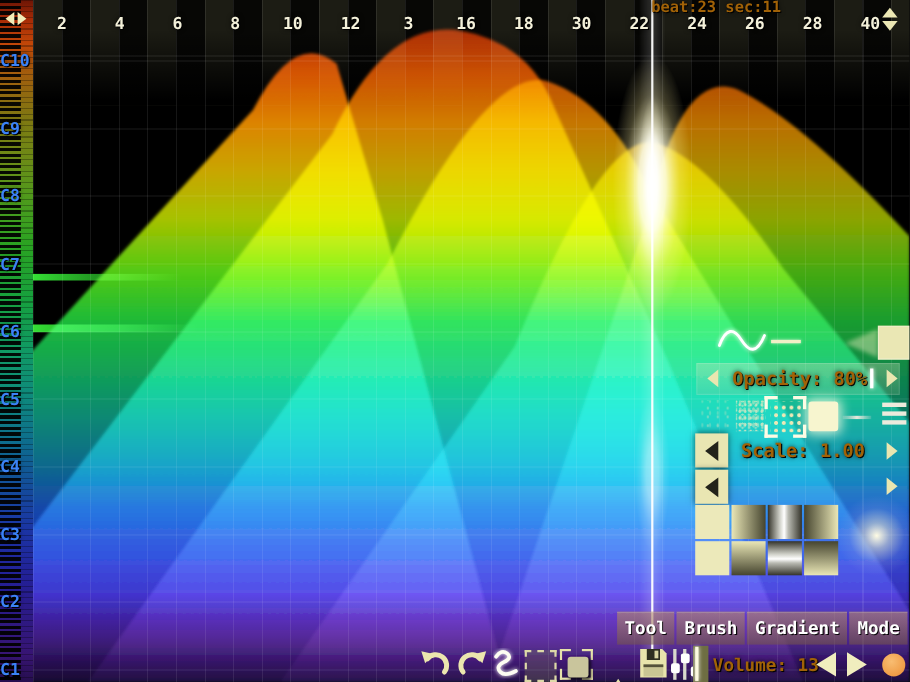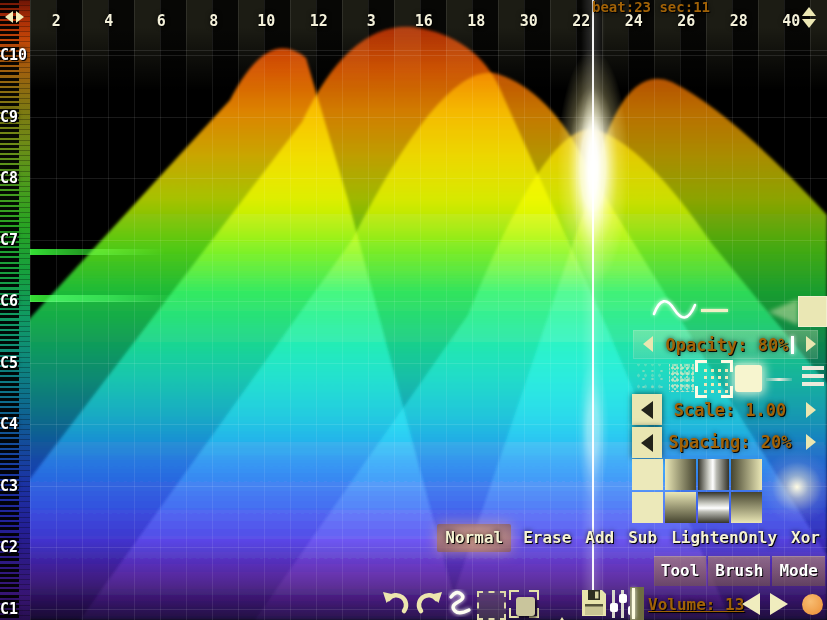--- a/index.html
+++ b/index.html
@@ -13,21 +13,21 @@
       #8f6a10 14%,#7d7a12 18%,#6e8a16 23%,#4f9a1c 29%,#2aa322 36%,#16a03e 44%,
       #109a62 51%,#0e8a7c 58%,#0d6c8e 65%,#14499c 72%,#1b33a4 78%,#231f96 85%,
       #2e1982 91%,#371473 96%,#260e4e 100%);}
   #keyboard::before{content:"";position:absolute;left:0;top:0;width:19px;height:100%;
     background:repeating-linear-gradient(180deg,rgba(0,0,0,.93) 0 3.1px,rgba(0,0,0,0) 3.1px 5.17px);}
   #keyboard::after{content:"";position:absolute;right:0;top:0;width:11px;height:100%;
     background:repeating-linear-gradient(180deg,rgba(0,0,0,.28) 0 1px,rgba(0,0,0,0) 1px 5.17px);}
   #octave-labels{position:absolute;left:0;top:43px;width:30px;height:578px;display:flex;
     flex-direction:column;justify-content:space-between;z-index:6;}
   .octave-label{height:24px;line-height:24px;font-size:15px;text-align:right;padding-right:17px;
-    color:#ffffff;}
+    color:#3b82f6;}
   #kb-toggle{position:absolute;left:5px;top:11px;width:24px;height:12px;z-index:7;display:flex;gap:3px;align-items:center;}
   .tri{width:0;height:0;display:inline-block;}
 
   
   #beat-bands{position:absolute;left:30px;top:0;width:797px;height:96px;
     background:linear-gradient(to bottom,rgba(0,0,0,0) 28%,#000 94%),
                repeating-linear-gradient(to right,#1c1c14 0 26px,#070705 26px 52px);}
   #art{position:absolute;left:30px;top:0;width:797px;height:620px;}
   #grid{position:absolute;left:30px;top:0;width:797px;height:620px;pointer-events:none;
     background-image:
@@ -267,45 +267,37 @@
 
   <div class="abs sq-btn" style="left:632px;top:394px;">
     <span class="tri" style="border-top:9px solid transparent;border-bottom:9px solid transparent;border-right:12px solid #23231a;"></span>
   </div>
   <div class="abs txt rowlabel" style="left:660px;top:400px;width:140px;text-align:center;">Scale: 1.00</div>
   <span class="abs tri" style="left:806px;top:402px;border-top:8px solid transparent;border-bottom:8px solid transparent;border-left:10px solid #eae6b0;"></span>
 
   <div class="abs sq-btn" style="left:632px;top:427px;">
     <span class="tri" style="border-top:9px solid transparent;border-bottom:9px solid transparent;border-right:12px solid #23231a;"></span>
   </div>
-  <div class="abs txt rowlabel" style="left:655px;top:432px;width:150px;text-align:center;">Spacing: 20%</div>
   <span class="abs tri" style="left:806px;top:434px;border-top:8px solid transparent;border-bottom:8px solid transparent;border-left:10px solid #eae6b0;"></span>
 
   <div class="gsw g-solid" style="left:632px;top:459px;"></div>
   <div class="gsw g-h-ld" style="left:665px;top:459px;"></div>
   <div class="gsw g-h-cb" style="left:698px;top:459px;"></div>
   <div class="gsw g-h-dl" style="left:731px;top:459px;"></div>
   <div class="gsw g-solid" style="left:632px;top:492px;"></div>
   <div class="gsw g-v-ld" style="left:665px;top:492px;"></div>
   <div class="gsw g-v-cb" style="left:698px;top:492px;"></div>
   <div class="gsw g-v-dl" style="left:731px;top:492px;"></div>
   <div class="gsw g-radial" style="left:760px;top:450px;"></div>
 
-  <div id="blend-row">
-    <span class="blend-item selected txt">Normal</span>
-    <span class="blend-item txt">Erase</span>
-    <span class="blend-item txt">Add</span>
-    <span class="blend-item txt">Sub</span>
-    <span class="blend-item txt">LightenOnly</span>
-    <span class="blend-item txt">Xor</span>
-  </div>
 
   <div id="tab-row">
     <span class="tab-btn">Tool</span>
     <span class="tab-btn">Brush</span>
+    <span class="tab-btn">Gradient</span>
     <span class="tab-btn">Mode</span>
   </div>
 
   <svg class="abs bbar" style="left:382px;top:590px;" width="27" height="26" viewBox="0 0 27 26">
     <path d="M22 21 A 9.5 9.5 0 1 0 6.5 9" fill="none" stroke="#ece6ae" stroke-width="4.5" stroke-linecap="round"></path>
     <path d="M1 2 L12 4.5 L4.5 13 Z" fill="#ece6ae"></path>
   </svg>
   <svg class="abs bbar" style="left:416px;top:590px;transform:scaleX(-1);" width="27" height="26" viewBox="0 0 27 26">
     <path d="M22 21 A 9.5 9.5 0 1 0 6.5 9" fill="none" stroke="#ece6ae" stroke-width="4.5" stroke-linecap="round"></path>
     <path d="M1 2 L12 4.5 L4.5 13 Z" fill="#ece6ae"></path>
@@ -339,18 +331,18 @@
     <span class="fader">
         <b style="top:4px;"></b>
       </span>
     <span class="fader">
         <b style="top:16px;"></b>
       </span>
   </div>
   <div class="abs bbar olivebox" style="left:630px;top:587px;">
       <i></i>
     </div>
-  <div class="abs bbar txt" style="left:648px;top:595px;font-size:16px;text-decoration:underline;">Volume: 13</div>
+  <div class="abs bbar txt" style="left:648px;top:595px;font-size:16px;">Volume: 13</div>
   <span class="abs bbar tri" style="left:742px;top:593px;border-top:11px solid transparent;border-bottom:11px solid transparent;border-right:18px solid #f0edbe;"></span>
   <span class="abs bbar tri" style="left:770px;top:593px;border-top:11px solid transparent;border-bottom:11px solid transparent;border-left:18px solid #f0edbe;"></span>
   <div class="abs bbar recbtn" style="left:802px;top:594px;"></div>
 
 </div>
 
 </body></html>

